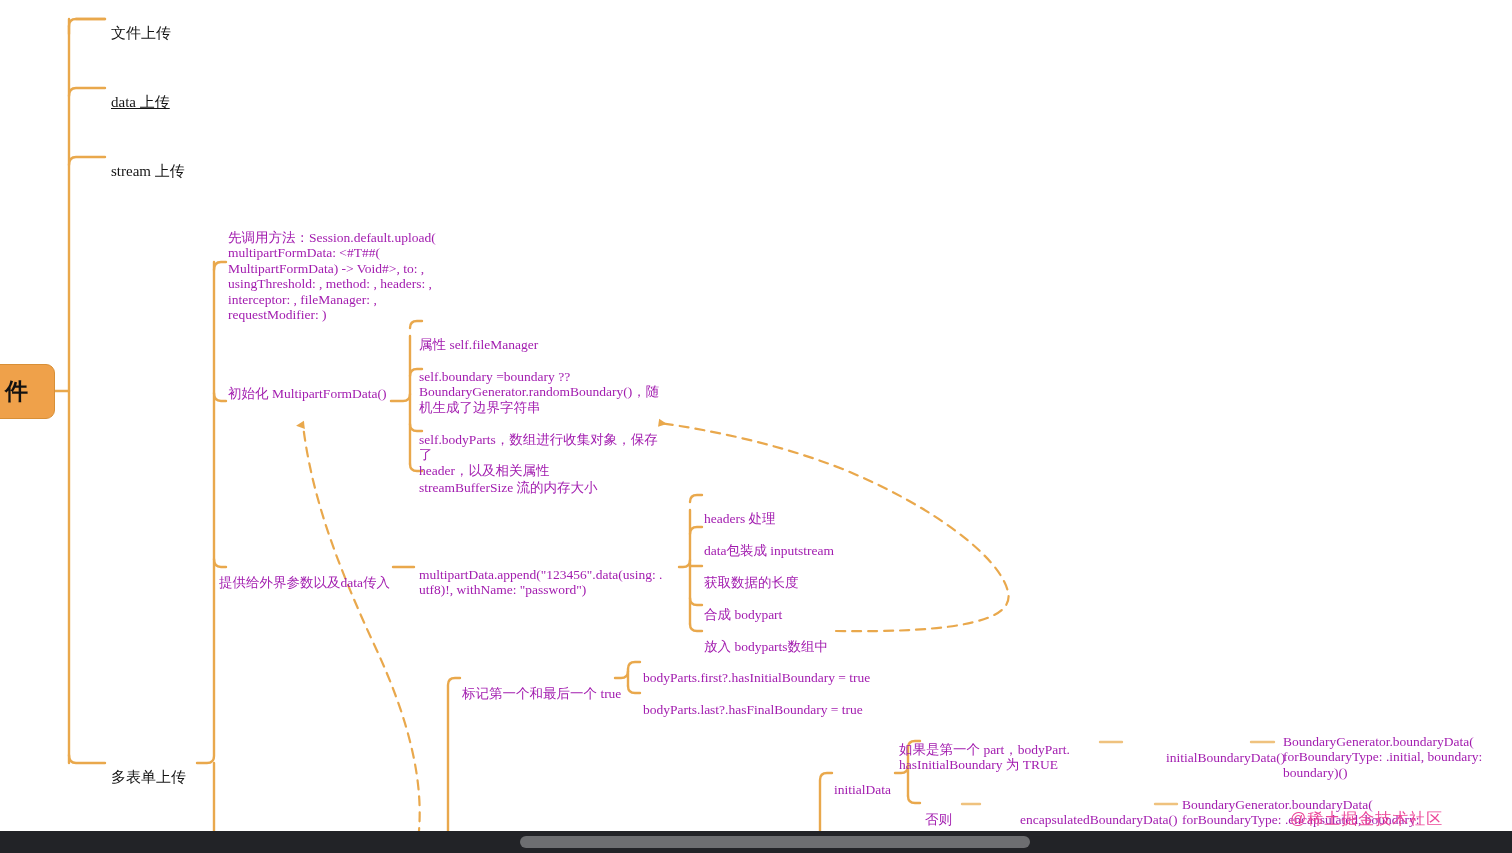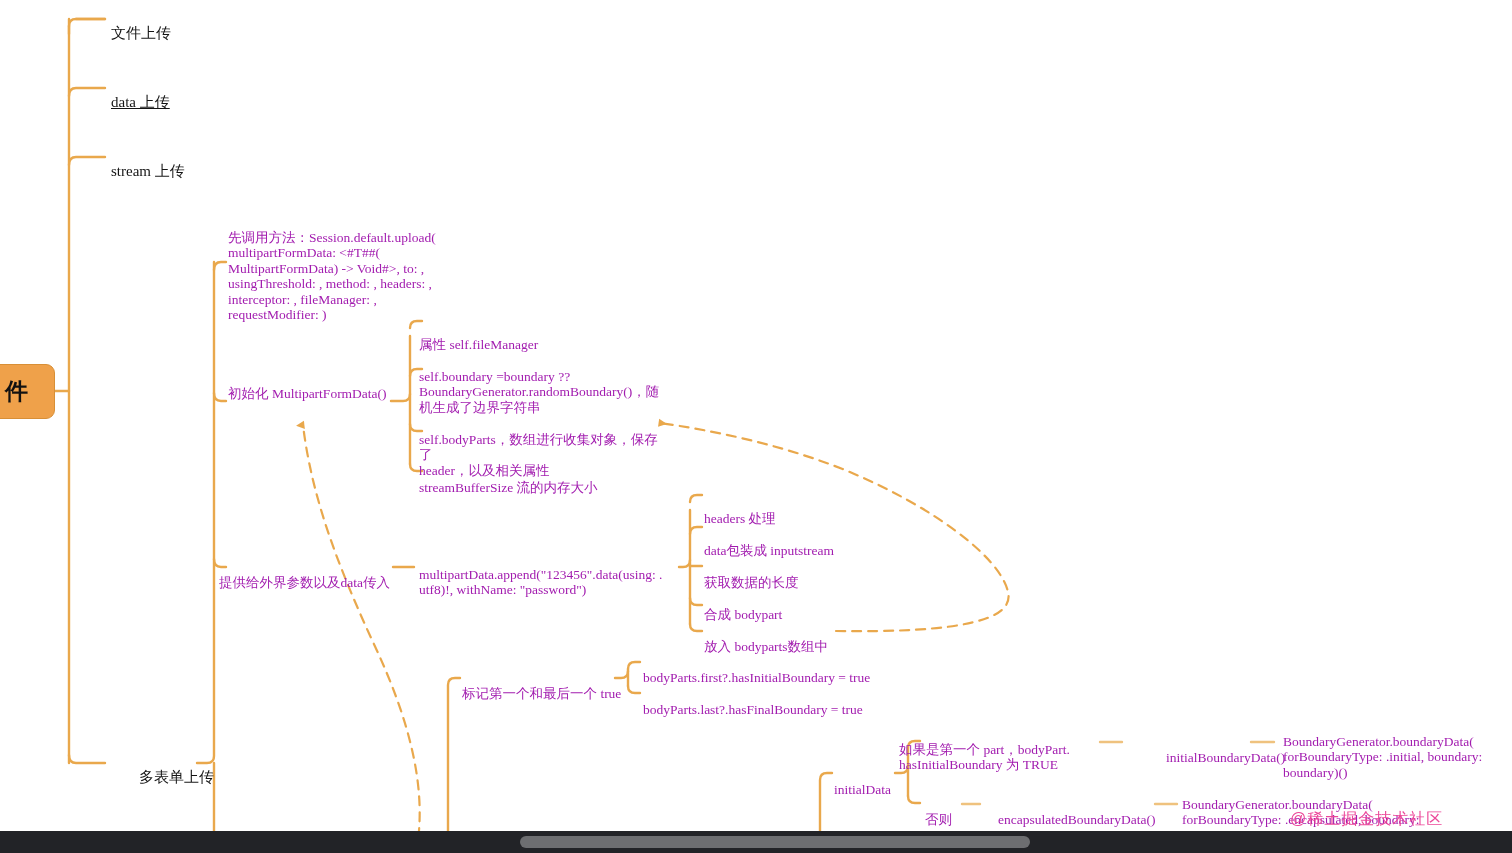--- a/index.html
+++ b/index.html
@@ -185,21 +185,21 @@
   </div>
 
   <div class="node lvl1" style="left:111px; top:79px;text-decoration:underline;">
     <span>data 上传</span>
   </div>
 
   <div class="node lvl1" style="left:111px; top:148px;">
     <span>stream 上传</span>
   </div>
 
-  <div class="node lvl1" style="left:111px; top:754px;margin-left:28px;">
+  <div class="node lvl1" style="left:111px; top:754px;">
     <span>多表单上传</span>
   </div>
 
   <div class="node" style="left:228px; top:214px; width:230px;">
     <span>先调用方法：Session.default.upload(
 multipartFormData: &lt;#T##(
 MultipartFormData) -&gt; Void#&gt;, to: ,
 usingThreshold: , method: , headers: ,
 interceptor: , fileManager: ,
 requestModifier: )</span>
@@ -285,21 +285,21 @@
   <div class="node" style="left:1283px; top:718px; width:225px;">
     <span>BoundaryGenerator.boundaryData(
 forBoundaryType: .initial, boundary:
 boundary)()</span>
   </div>
 
   <div class="node" style="left:925px; top:796px;">
     <span>否则</span>
   </div>
 
-  <div class="node" style="left:998px; top:796px;">
+  <div class="node" style="left:1020px; top:796px;">
     <span>encapsulatedBoundaryData()</span>
   </div>
 
   <div class="node" style="left:1182px; top:781px; width:260px;">
     <span>BoundaryGenerator.boundaryData(
 forBoundaryType: .encapsulated, boundary:
 boundary)</span>
   </div>
 
   <div class="watermark" style="left:1290px; top:809px;">

